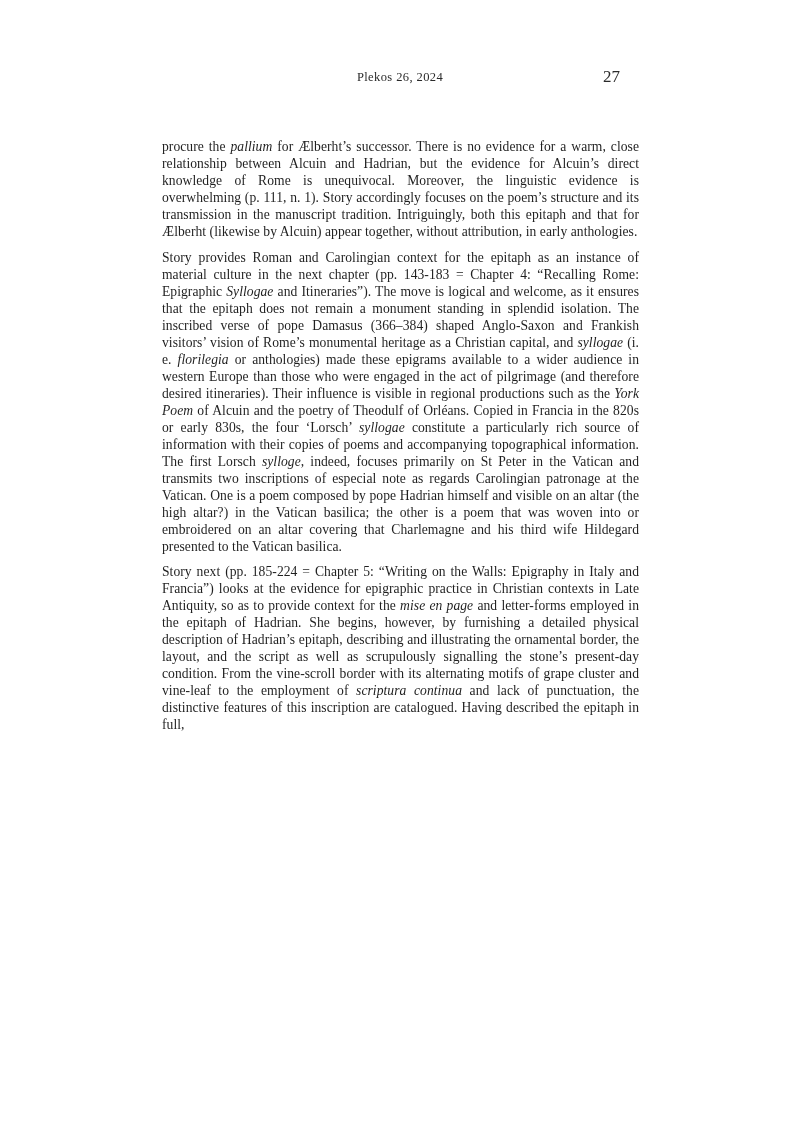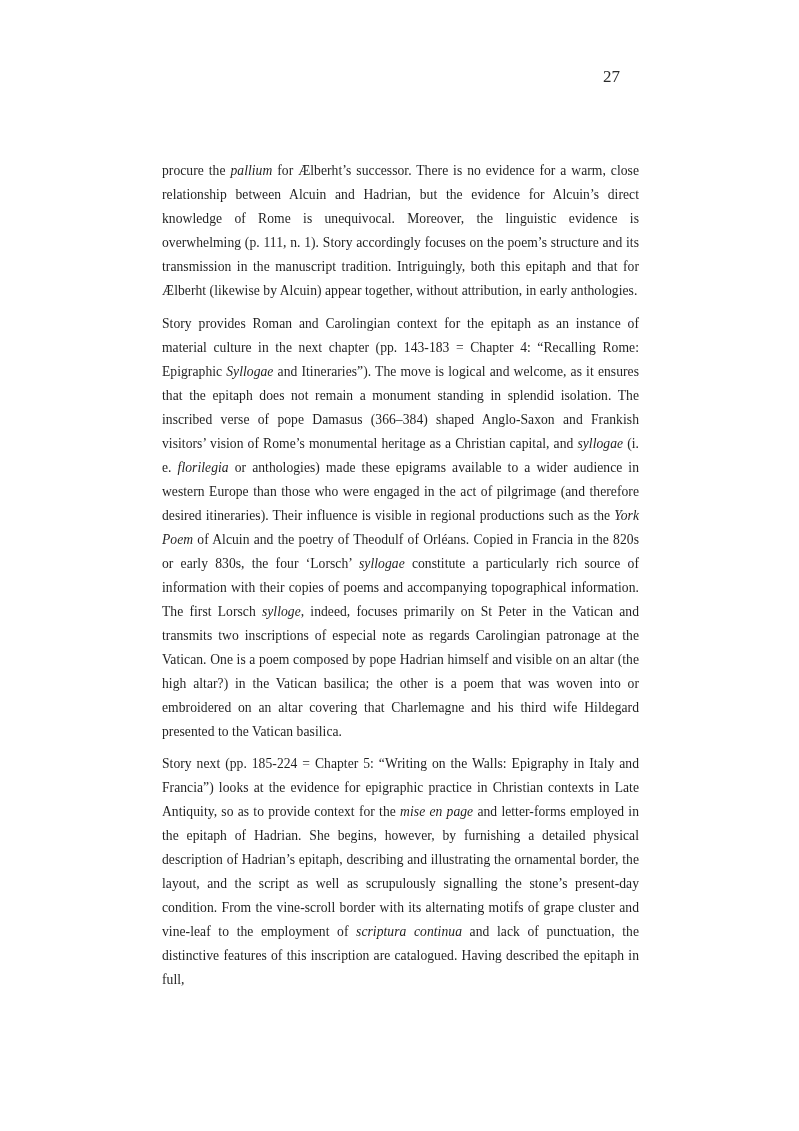--- a/index.html
+++ b/index.html
@@ -30,39 +30,40 @@
     position: absolute;
     top: 67px;
     left: 560px;
     width: 60px;
     text-align: right;
     font-size: 17px;
     color: #2a2a2a;
   }
   .page-body {
     position: absolute;
-    top: 159px;
+    top: 138px;
     left: 162px;
     width: 477px;
     font-size: 13.6px;
-    line-height: 24px;
+    line-height: 17px;
     text-align: justify;
     letter-spacing: 0.05px;
   }
   .page-body p {
     margin: 0 0 8.5px 0;
     padding: 0;
   }
   .page-body .it {
     font-style: italic;
   }
 </style>
 </head>
 <body>
 
 <div class="page">
+  <div class="running-header">Plekos 26, 2024</div>
   <div class="page-number">27</div>
   <div class="page-body">
       <p><span>procure the </span><span class="it">pallium</span><span> for Ælberht’s successor. There is no evidence for a warm, close relationship between Alcuin and Hadrian, but the evidence for Alcuin’s direct knowledge of Rome is unequivocal. Moreover, the linguistic evidence is overwhelming (p. 111, n. 1). Story accordingly focuses on the poem’s structure and its transmission in the manuscript tradition. Intriguingly, both this epitaph and that for Ælberht (likewise by Alcuin) appear together, without attribution, in early anthologies.</span></p>
       <p><span>Story provides Roman and Carolingian context for the epitaph as an instance of material culture in the next chapter (pp. 143-183 = Chapter 4: “Recalling Rome: Epigraphic </span><span class="it">Syllogae</span><span> and Itineraries”). The move is logical and welcome, as it ensures that the epitaph does not remain a monument standing in splendid isolation. The inscribed verse of pope Damasus (366–384) shaped Anglo-Saxon and Frankish visitors’ vision of Rome’s monumental heritage as a Christian capital, and </span><span class="it">syllogae</span><span> (i. e. </span><span class="it">florilegia</span><span> or anthologies) made these epigrams available to a wider audience in western Europe than those who were engaged in the act of pilgrimage (and therefore desired itineraries). Their influence is visible in regional productions such as the </span><span class="it">York Poem</span><span> of Alcuin and the poetry of Theodulf of Orléans. Copied in Francia in the 820s or early 830s, the four ‘Lorsch’ </span><span class="it">syllogae</span><span> constitute a particularly rich source of information with their copies of poems and accompanying topographical information. The first Lorsch </span><span class="it">sylloge</span><span>, indeed, focuses primarily on St Peter in the Vatican and transmits two inscriptions of especial note as regards Carolingian patronage at the Vatican. One is a poem composed by pope Hadrian himself and visible on an altar (the high altar?) in the Vatican basilica; the other is a poem that was woven into or embroidered on an altar covering that Charlemagne and his third wife Hildegard presented to the Vatican basilica.</span></p>
       <p><span>Story next (pp. 185-224 = Chapter 5: “Writing on the Walls: Epigraphy in Italy and Francia”) looks at the evidence for epigraphic practice in Christian contexts in Late Antiquity, so as to provide context for the </span><span class="it">mise en page</span><span> and letter-forms employed in the epitaph of Hadrian. She begins, however, by furnishing a detailed physical description of Hadrian’s epitaph, describing and illustrating the ornamental border, the layout, and the script as well as scrupulously signalling the stone’s present-day condition. From the vine-scroll border with its alternating motifs of grape cluster and vine-leaf to the employment of </span><span class="it">scriptura continua</span><span> and lack of punctuation, the distinctive features of this inscription are catalogued. Having described the epitaph in full,</span></p>
     </div>
 </div>
 
 </body></html>

